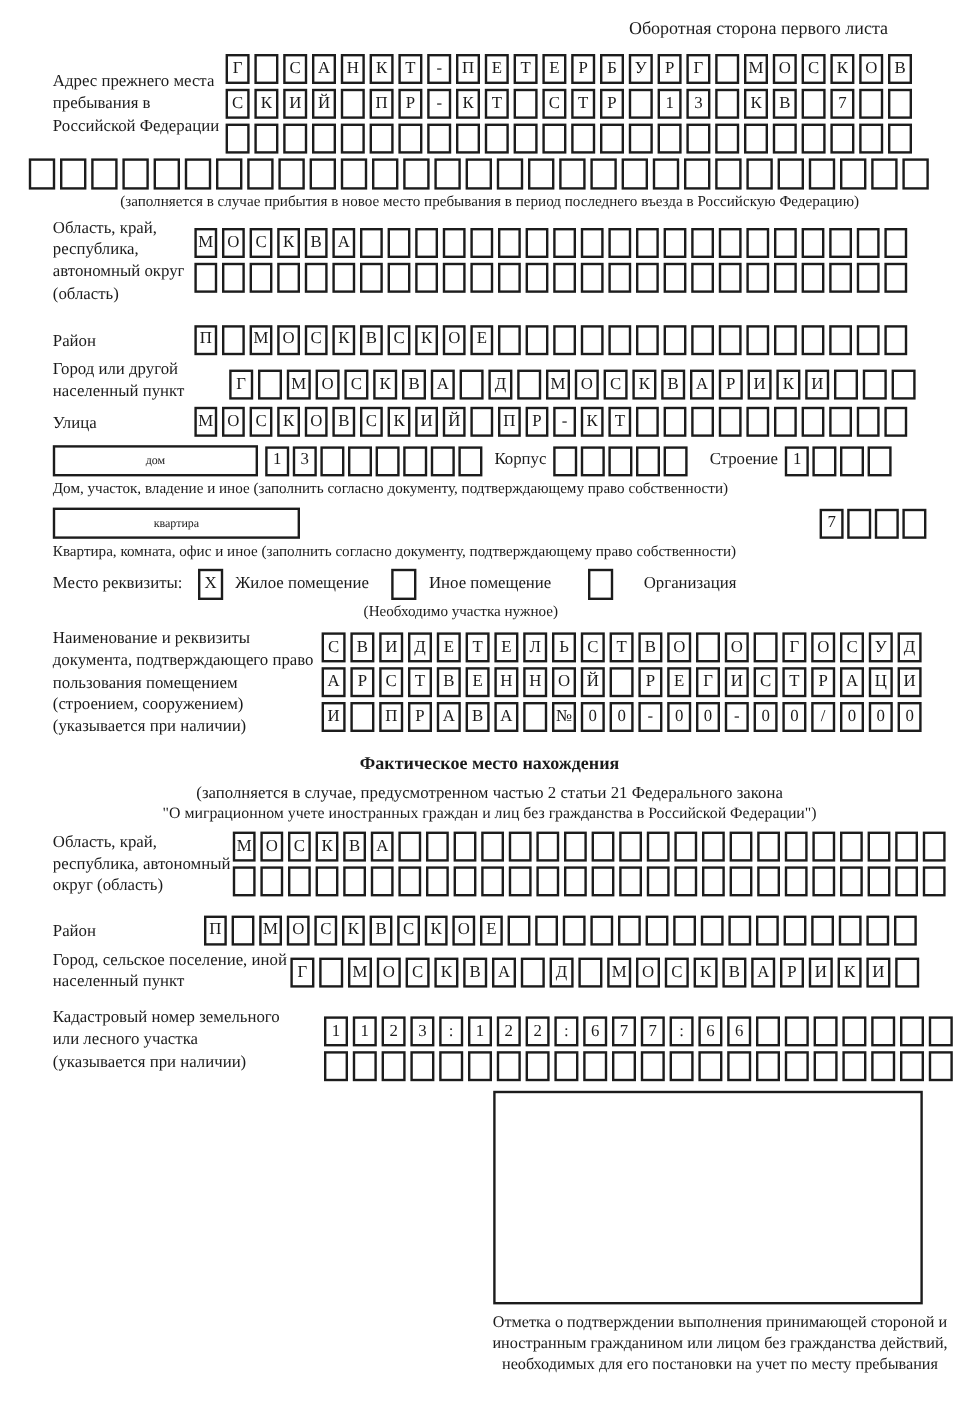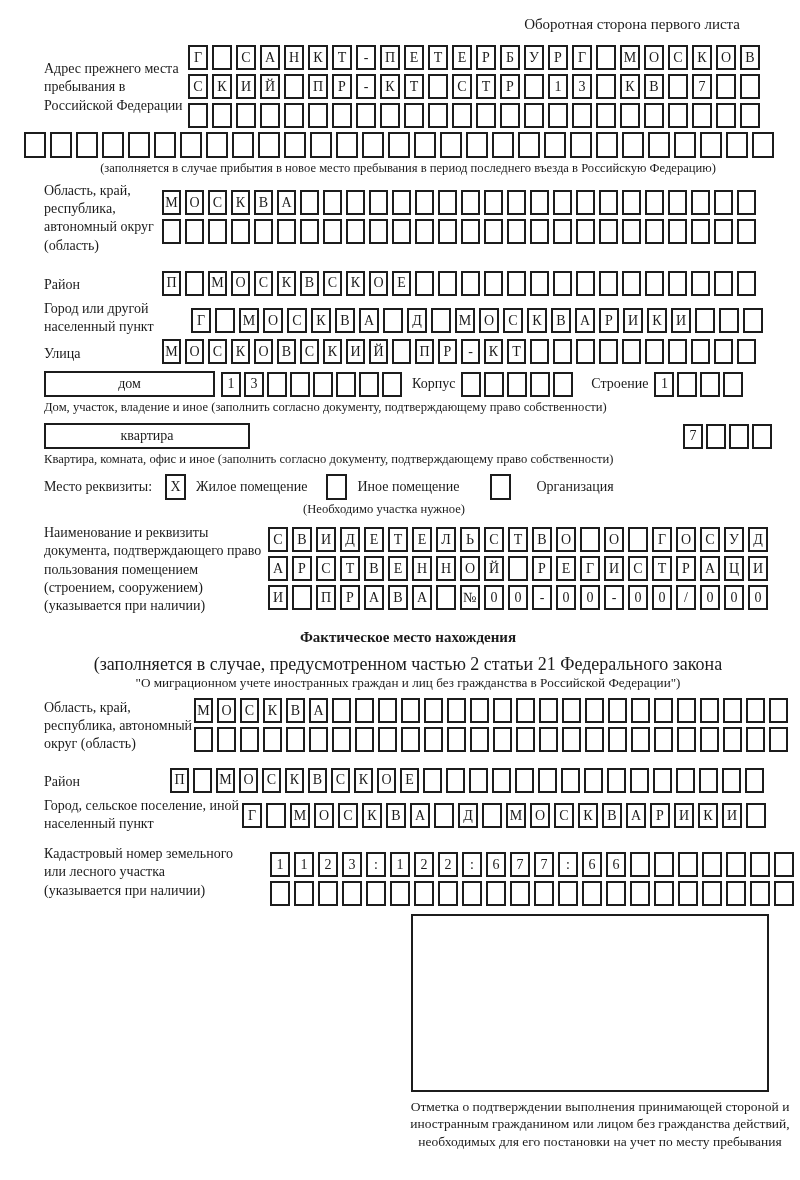--- a/index.html
+++ b/index.html
@@ -30,21 +30,21 @@
     display:flex; align-items:center; justify-content:center;
     font-size:14px; background:#fff;
   }
   .cells26 .cell{ width:19px; }
   .cells29 .cell{ width:22px; height:26px; }
   .smallgap{ gap:3px; }
 
   .widebox{
     box-sizing:border-box; border:2px solid #1c1c1c; height:26px;
     display:flex; align-items:center; justify-content:center;
-    font-size:14px;
+    font-size:10px;
   }
   .checkbox{
     box-sizing:border-box; flex:0 0 auto;
     width:21px; height:26px; border:2px solid #1c1c1c;
     display:flex; align-items:center; justify-content:center;
     font-size:14px;
   }
   .inllbl{ font-size:14px; white-space:nowrap; }
 
   .stamp-box{
@@ -459,21 +459,21 @@
           <span class="cell">0</span>
           <span class="cell">/</span>
           <span class="cell">0</span>
           <span class="cell">0</span>
           <span class="cell">0</span>
         </div>
     </div>
   </div>
 
   <div class="sect-title" style="margin-top:14px;">Фактическое место нахождения</div>
-  <div class="note center" style="margin-top:8px;font-size:18px;">(заполняется в случае, предусмотренном частью 2 статьи 21 Федерального закона</div>
+  <div class="note center" style="margin-top:8px;font-size:14px;">(заполняется в случае, предусмотренном частью 2 статьи 21 Федерального закона</div>
   <div class="note center" style="font-size:13.2px;">"О миграционном учете иностранных граждан и лиц без гражданства в Российской Федерации")</div>
 
   <div class="frow" style="margin-top:6px;">
     <div class="lbl" style="width:150px;flex:0 0 150px;padding-top:2px;">Область, край, республика, автономный округ (область)</div>
     <div class="colcells">
       <div class="cellrow cells26">
           <span class="cell">М</span>
           <span class="cell">О</span>
           <span class="cell">С</span>
           <span class="cell">К</span>

